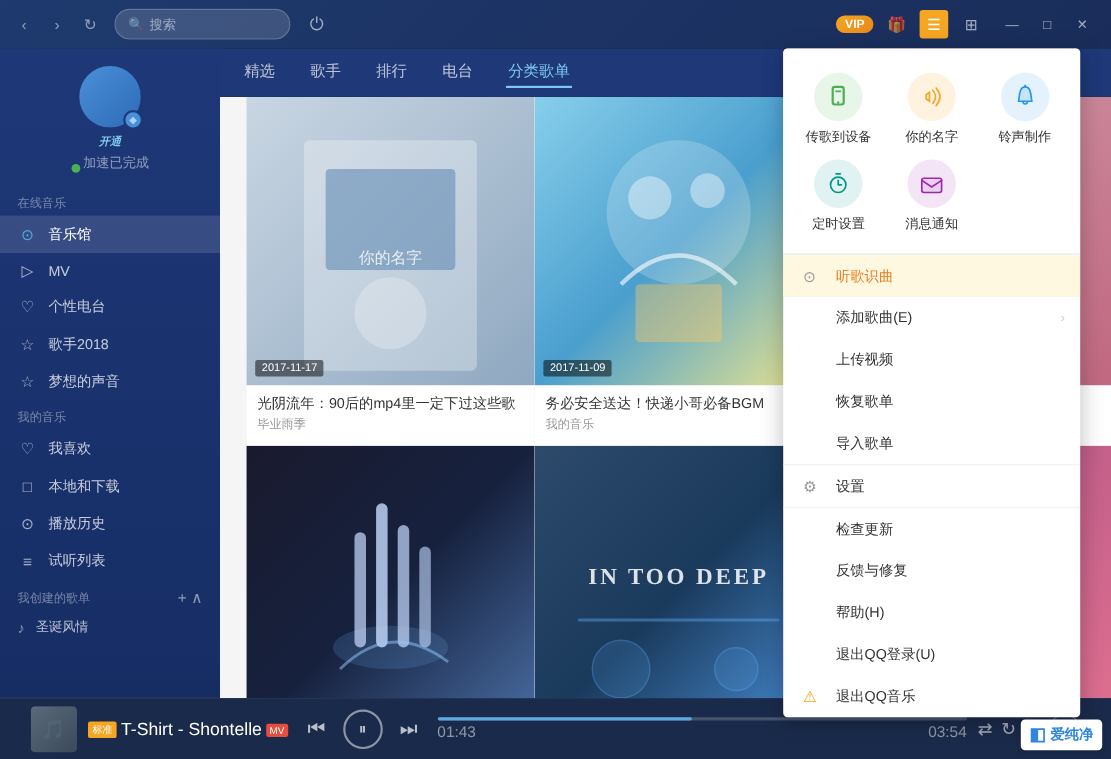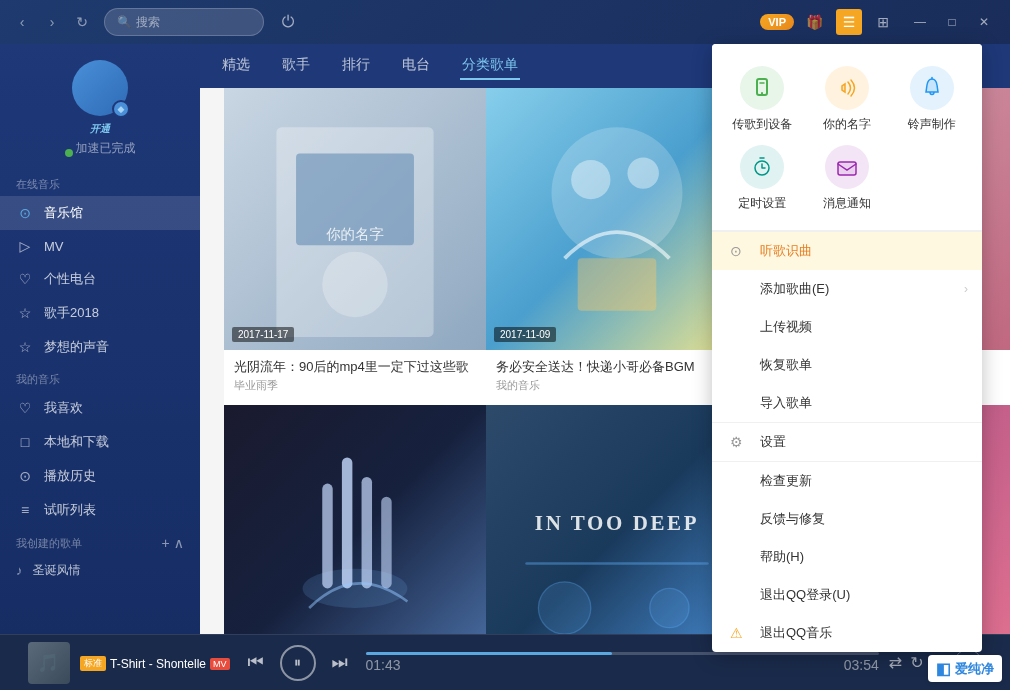--- a/index.html
+++ b/index.html
@@ -182,21 +182,21 @@
       display: flex; align-items: center;
       padding: 0 28px; gap: 10px;
       border-top: 1px solid rgba(255,255,255,0.1);
       position: relative; z-index: 5;
     }
     .player-thumb {
       width: 42px; height: 42px; border-radius: 4px; overflow: hidden; flex-shrink: 0;
     }
     .player-thumb-inner { width: 100%; height: 100%; background: linear-gradient(135deg, #666, #444); }
     .player-info { display: flex; flex-direction: column; min-width: 120px; }
-    .player-song-name { color: white; font-size: 12px; }
+    .player-song-name { color: white; font-size: 16px; }
     .player-song-meta { display: flex; align-items: center; gap: 4px; margin-top: 2px; }
     .player-quality-badge { background: #f5a623; color: white; font-size: 9px; padding: 1px 4px; border-radius: 2px; }
     .new-badge { background: #e74c3c; color: white; font-size: 9px; padding: 1px 3px; border-radius: 2px; }
     .player-controls { display: flex; align-items: center; gap: 8px; }
     .player-btn {
       background: none; border: none; color: rgba(255,255,255,0.7);
       cursor: pointer; font-size: 18px; width: 32px; height: 32px;
       display: flex; align-items: center; justify-content: center;
     }
     .player-progress { flex: 1; display: flex; flex-direction: column; gap: 2px; }

